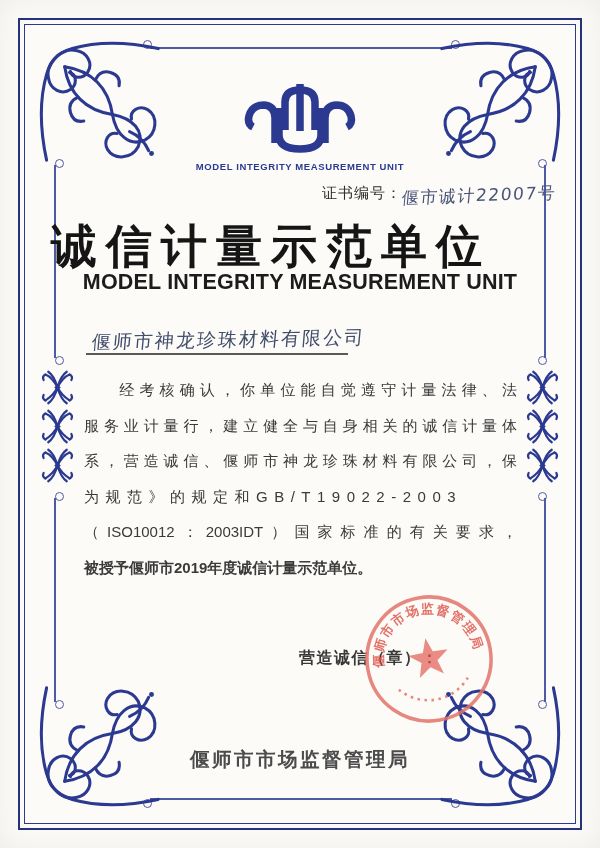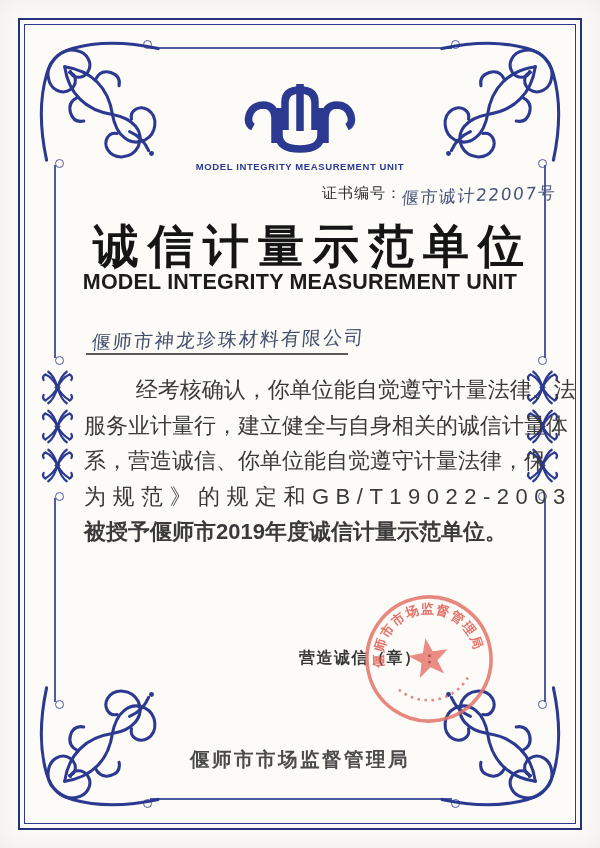--- a/index.html
+++ b/index.html
@@ -31,37 +31,37 @@
   }
   
   .certno{position:absolute;left:322px;top:184px;width:240px;display:flex;align-items:flex-start;}
   .certno .lbl{font-family:"Liberation Serif",serif;font-size:15px;color:#2e2e2e;letter-spacing:1px;white-space:nowrap;}
   .certno .val{
     font-size:17px;color:#49547a;letter-spacing:1.5px;white-space:nowrap;
     transform:skewX(-7deg) rotate(-2deg);font-family:"DejaVu Sans",sans-serif;
   }
   
   .title-cn{
-    position:absolute;left:0;top:216px;width:533px;text-align:right;
+    position:absolute;left:0;top:216px;width:533px;text-align:center;
     font-family:"Liberation Serif",serif;font-weight:bold;font-size:46px;
     letter-spacing:9px;color:#151515;white-space:nowrap;text-indent:9px;
   }
   .title-en{
     position:absolute;left:0;top:270px;width:600px;text-align:center;
     font-weight:bold;font-size:21.5px;color:#1c1c1c;letter-spacing:.2px;white-space:nowrap;
   }
   
   .awardee{
     position:absolute;left:92px;top:327px;
     font-size:19px;color:#424e6b;letter-spacing:2px;white-space:nowrap;
     transform:skewX(-6deg) rotate(-1deg);
   }
   .awardee-line{position:absolute;left:86px;top:353px;width:262px;border-bottom:2px solid #5a5a5a;}
   
-  .body-text{position:absolute;left:84px;top:372px;width:433px;color:#3a3a3a;font-size:22px;}
+  .body-text{position:absolute;left:84px;top:372px;width:433px;color:#3a3a3a;font-size:15px;}
   .body-text .ln{line-height:35.5px;text-align:justify;text-align-last:justify;white-space:nowrap;}
   .body-text .ln.first{text-indent:2.35em;}
   .body-text .ln.ls-wide{letter-spacing:6.5px;text-align-last:left;}
   .body-text .ln.last{text-align-last:left;font-weight:bold;}
   
   .issuer{
     position:absolute;left:299px;top:648px;font-size:16px;font-weight:600;
     color:#383838;letter-spacing:1.5px;white-space:nowrap;
   }
   .seal{position:absolute;left:354px;top:584px;width:150px;height:150px;opacity:.85;transform:rotate(-10deg);}
@@ -183,22 +183,23 @@
 
   <div class="title-cn">诚信计量示范单位</div>
   <div class="title-en">MODEL INTEGRITY MEASUREMENT UNIT</div>
 
   <div class="awardee">偃师市神龙珍珠材料有限公司</div>
   <div class="awardee-line"></div>
 
   <div class="body-text">
     <div class="ln first">经考核确认，你单位能自觉遵守计量法律、法</div>
     <div class="ln">服务业计量行，建立健全与自身相关的诚信计量体</div>
-    <div class="ln">系，营造诚信、你单位能自觉遵守计量法律，保</div>
+    <div class="ln">系，营造诚信、偃师市神龙珍珠材料有限公司，保</div>
     <div class="ln ls-wide">为规范》的规定和GB/T19022-2003</div>
+    <div class="ln">（ISO10012：2003IDT）国家标准的有关要求，</div>
     <div class="ln last">被授予偃师市2019年度诚信计量示范单位。</div>
   </div>
 
   <div class="issuer">营造诚信（章）：</div>
 
   <div class="seal">
     <svg viewBox="0 0 150 150">
       <circle cx="75" cy="75" r="62" fill="none" stroke="#e4756b" stroke-width="3.6"></circle>
       <path id="sealArc" d="M29,75 A46,46 0 0 1 121,75" fill="none" stroke="none"></path>
       <text font-size="13" fill="#e05a50" font-weight="bold" letter-spacing="1.5" font-family="Liberation Sans, sans-serif">

